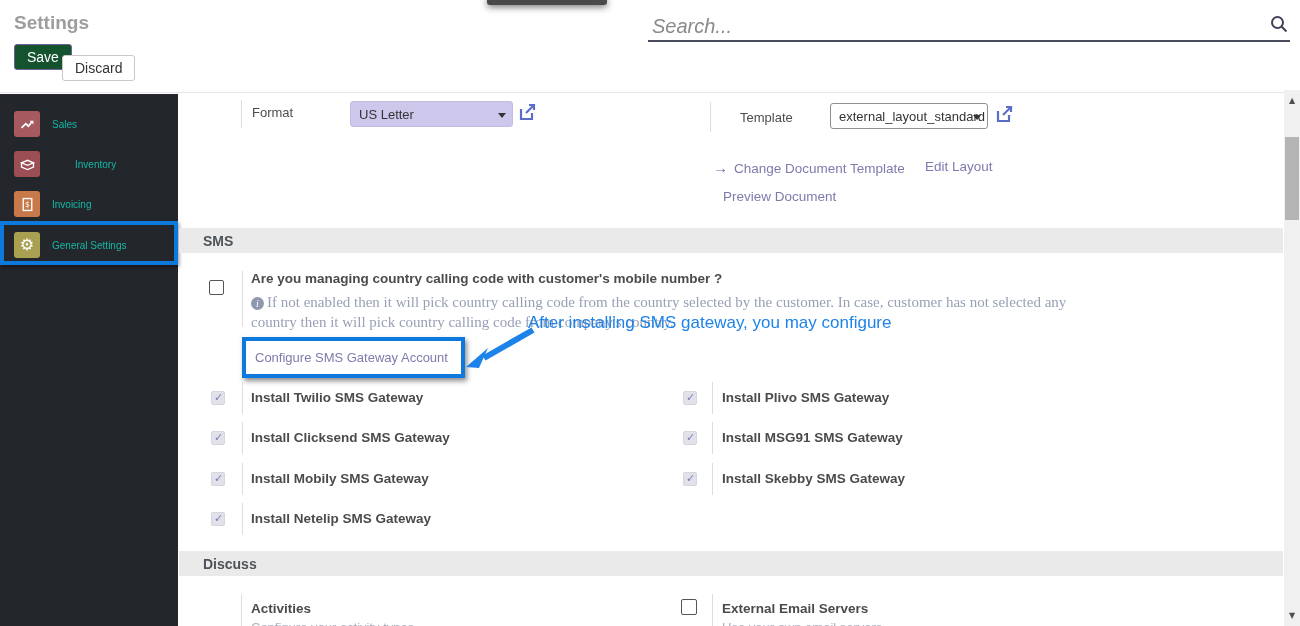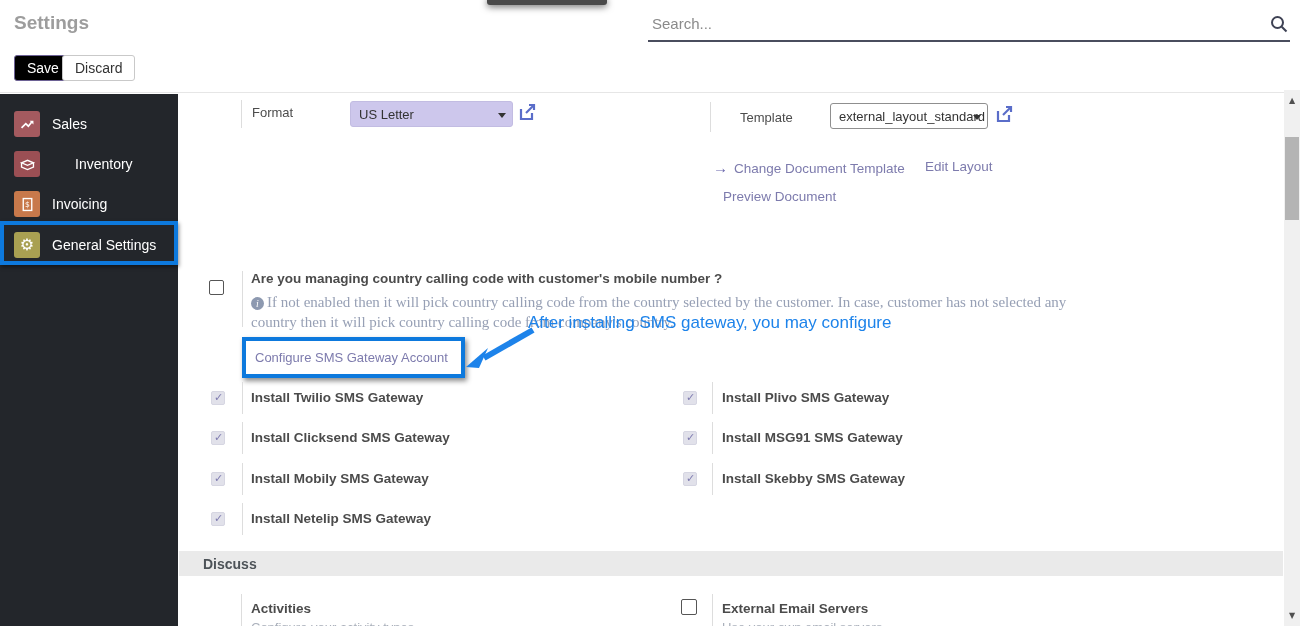--- a/index.html
+++ b/index.html
@@ -3,34 +3,34 @@
 <meta charset="utf-8">
 <style>
   html,body{margin:0;padding:0;}
   body{font-family:"Liberation Sans",sans-serif;}
   .screen{position:relative;width:1300px;height:626px;background:#fff;overflow:hidden;}
   .abs{position:absolute;}
 
   
   .page-title{left:14px;top:12px;font-size:19px;font-weight:bold;color:#9d9d9d;}
   .btn{font-size:14px;border-radius:3px;padding:4px 12px;cursor:pointer;}
-  .btn-save{left:14px;top:55px;background:#000000;color:#fff;border:1px solid #6d6295;}
+  .btn-save{left:14px;top:44px;background:#14532d;color:#fff;border:1px solid #6d6295;}
   .btn-discard{left:62px;top:55px;background:#fff;color:#333;border:1px solid #c9c9c9;}
   .tooltip-remnant{left:487px;top:-3px;width:120px;height:8px;background:#4a4a4a;border-radius:3px;box-shadow:0 2px 7px rgba(0,0,0,.55);}
   .search-wrap{left:648px;top:10px;width:642px;height:30px;border-bottom:2px solid #4a4d5e;}
-  .search-input{position:absolute;left:2px;top:4px;width:600px;border:none;outline:none;font-size:15px;color:#be185d;background:transparent;font-family:"Liberation Sans",sans-serif;}
+  .search-input{position:absolute;left:2px;top:4px;width:600px;border:none;outline:none;font-size:20px;color:#be185d;background:transparent;font-family:"Liberation Sans",sans-serif;font-style:italic;}
   .search-input::placeholder{color:#8a8a8a;}
   .search-icon{position:absolute;right:2px;top:5px;width:18px;height:18px;}
   .header-sep{left:0;top:92px;width:1300px;height:1px;background:#e6e6e6;}
 
   
   .sidebar{left:0;top:94px;width:178px;height:532px;background:#23262b;}
   .side-item{position:absolute;left:0;width:178px;height:40px;display:flex;align-items:center;cursor:pointer;}
   .side-icon{width:26px;height:26px;margin-left:14px;border-radius:3px;display:flex;align-items:center;justify-content:center;flex:none;}
-  .side-label{margin-left:12px;font-size:14px;color:#ffffff;}
+  .side-label{margin-left:12px;font-size:10px;color:#14b8a6;}
   .side-highlight{position:absolute;left:0;top:127px;width:170px;height:36px;border:4px solid #0d79dd;box-shadow:1px 2px 4px rgba(0,0,0,.45);}
   .gear-glyph{font-family:"DejaVu Sans",sans-serif;color:#fff;font-size:16px;line-height:1;}
 
   
   .field-label{font-size:13px;color:#4c4c4c;}
   .vline{position:absolute;width:1px;background:#ddd;}
   .select{position:absolute;height:26px;border-radius:3px;font-size:13px;color:#333;display:flex;align-items:center;padding:0 18px 0 8px;box-sizing:border-box;cursor:pointer;white-space:nowrap;overflow:hidden;}
   .select::after{content:"";position:absolute;right:6px;top:11px;border-left:4px solid transparent;border-right:4px solid transparent;border-top:5px solid #333;}
   .sel-format{left:350px;top:101px;width:163px;background:#cdc7ec;border:1px solid #c2bce2;}
   .sel-template{left:830px;top:103px;width:158px;background:#fff;border:1px solid #8f8f8f;text-align:center;}
@@ -139,20 +139,23 @@
         <path d="M3 6 V16 H14 V10" fill="none" stroke="currentColor" stroke-width="2.2"></path>
         <path d="M8 10 L16 2" fill="none" stroke="currentColor" stroke-width="2.2"></path>
         <path d="M11 2 H16 V7" fill="none" stroke="currentColor" stroke-width="2.2"></path>
       </svg>
   </span>
 
   <div class="plink" style="left:713px;top:159px;"><span class="link-arrow">→</span><span>Change Document Template</span></div>
   <div class="plink" style="left:925px;top:159px;">Edit Layout</div>
   <div class="plink" style="left:723px;top:189px;">Preview Document</div>
 
+  <div class="section-bar" style="top:228px;">
+    <span>SMS</span>
+  </div>
 
   <div class="cb cb-unchecked" style="left:209px;top:280px;"></div>
   <div class="abs vline" style="left:242px;top:271px;height:56px;"></div>
   <div class="setting-title" style="left:251px;top:271px;">Are you managing country calling code with customer's mobile number ?</div>
   <div class="help-serif" style="left:251px;top:292px;width:845px;">
     <span class="info-icon">i</span><span>If not enabled then it will pick country calling code from the country selected by the customer. In case, customer has not selected any country then it will pick country calling code from company's country.</span>
   </div>
 
   <div class="annot-box" style="left: 242px; top: 337px; width: 215px; height: 33px; border-color: rgb(13, 121, 221);">
     <div class="plink" style="left:9px;top:9px;font-size:13px;">Configure SMS Gateway Account</div>

